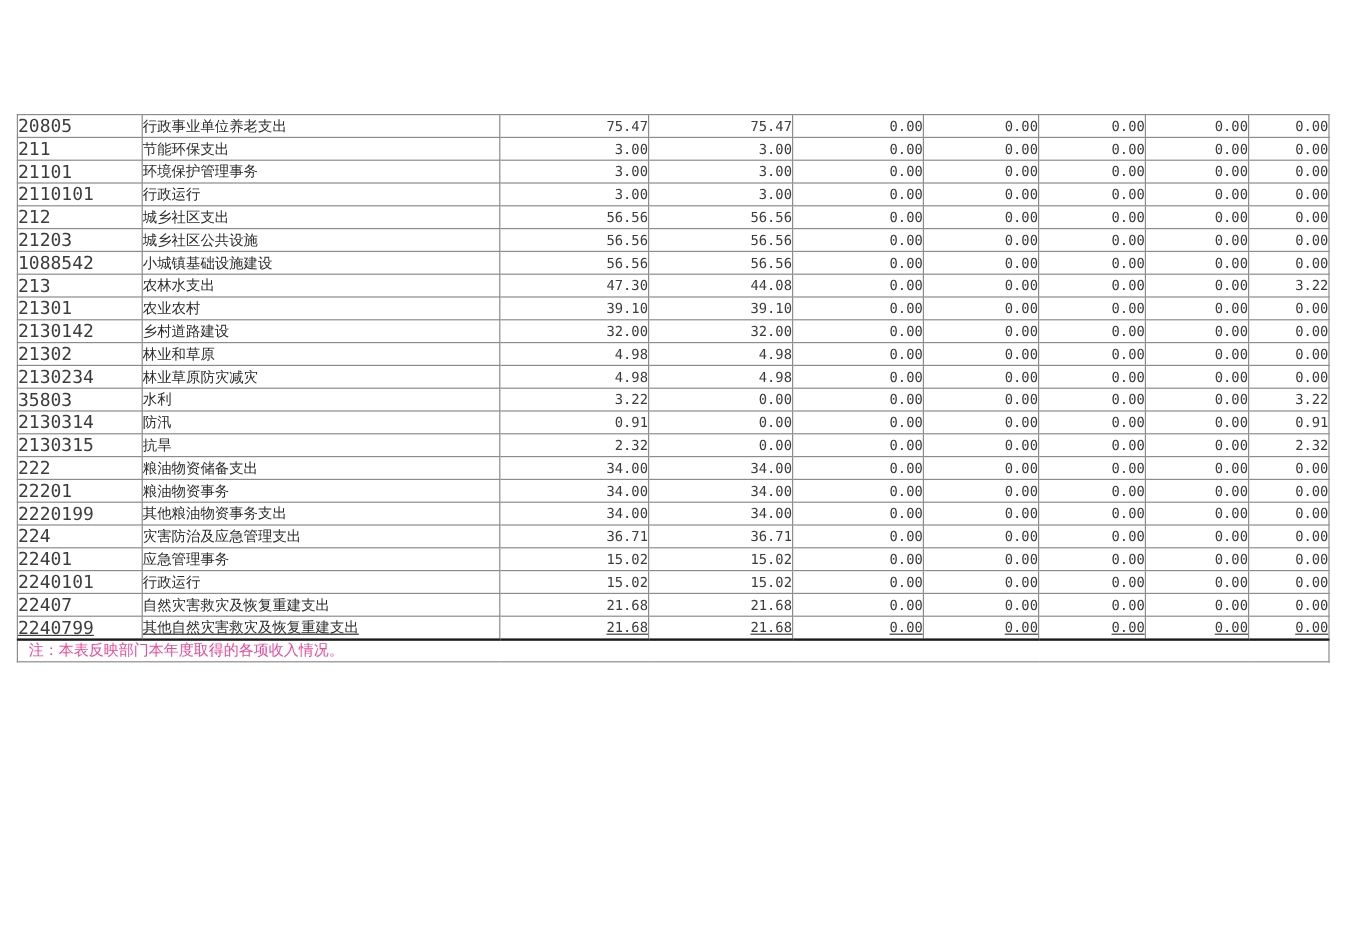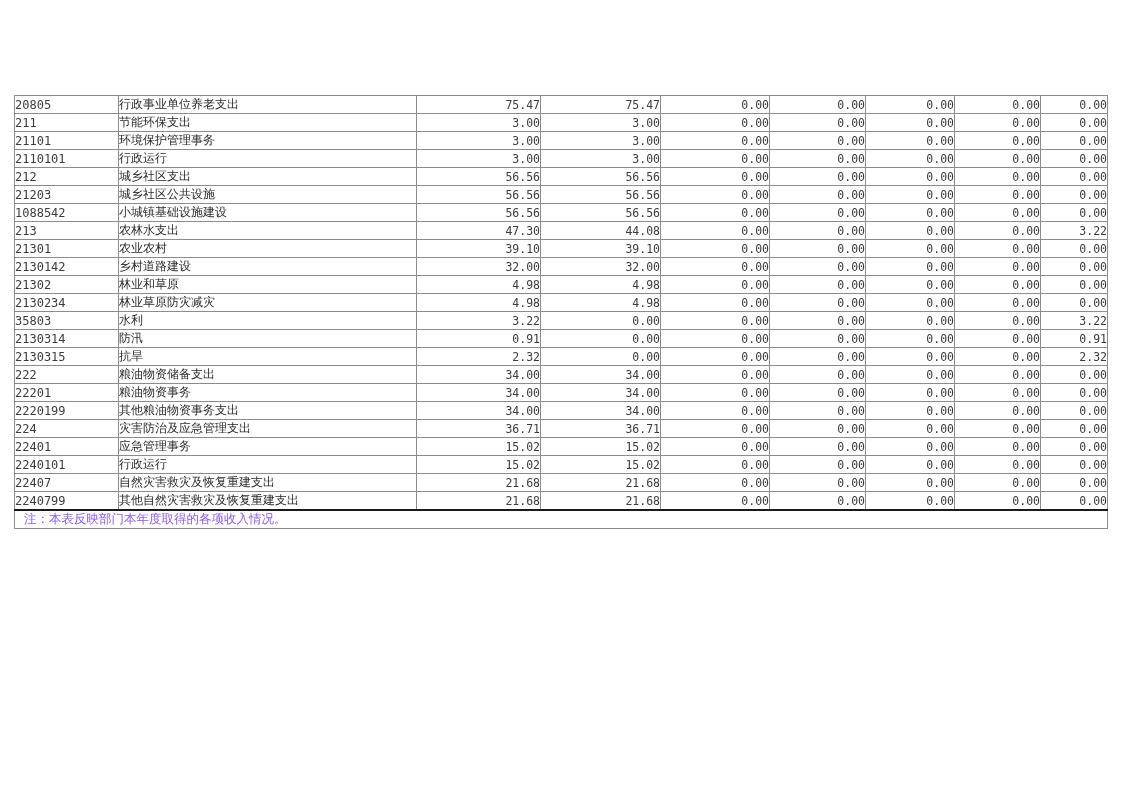--- a/index.html
+++ b/index.html
@@ -31,48 +31,49 @@
     border: 1px solid #8c8c8c;
     height: 17.6px;
     padding: 0;
     vertical-align: middle;
     overflow: hidden;
     white-space: nowrap;
     box-sizing: border-box;
   }
   td.code {
     font-family: "DejaVu Sans Mono", "Liberation Mono", monospace;
-    font-size: 12px;
+    font-size: 15px;
     color: #3c3c3c;
     padding-left: 9px;
     text-align: left;
   }
   td.name {
     font-family: "Liberation Serif", "DejaVu Serif", serif;
     font-size: 12px;
     color: #2b2b2b;
     padding-left: 6px;
     text-align: left;
   }
   td.num {
     font-family: "DejaVu Sans Mono", "Liberation Mono", monospace;
     font-size: 11.5px;
     color: #3c3c3c;
     padding-right: 8px;
     text-align: right;
   }
   tbody tr:last-child td {
     border-bottom: 2px solid #1a1a1a;
+    text-decoration: underline;
   }
   tfoot td.note {
     border: 1px solid #8c8c8c;
     border-top: 2px solid #1a1a1a;
     font-family: Liberation Sans, sans-serif;
     font-size: 12.5px;
-    color: #8b5cf6;
+    color: #ec4899;
     padding-left: 9px;
     text-align: left;
     height: 17.6px;
   }
 </style>
 </head>
 <body>
 
 <div class="page">
   <div class="table-wrap">

